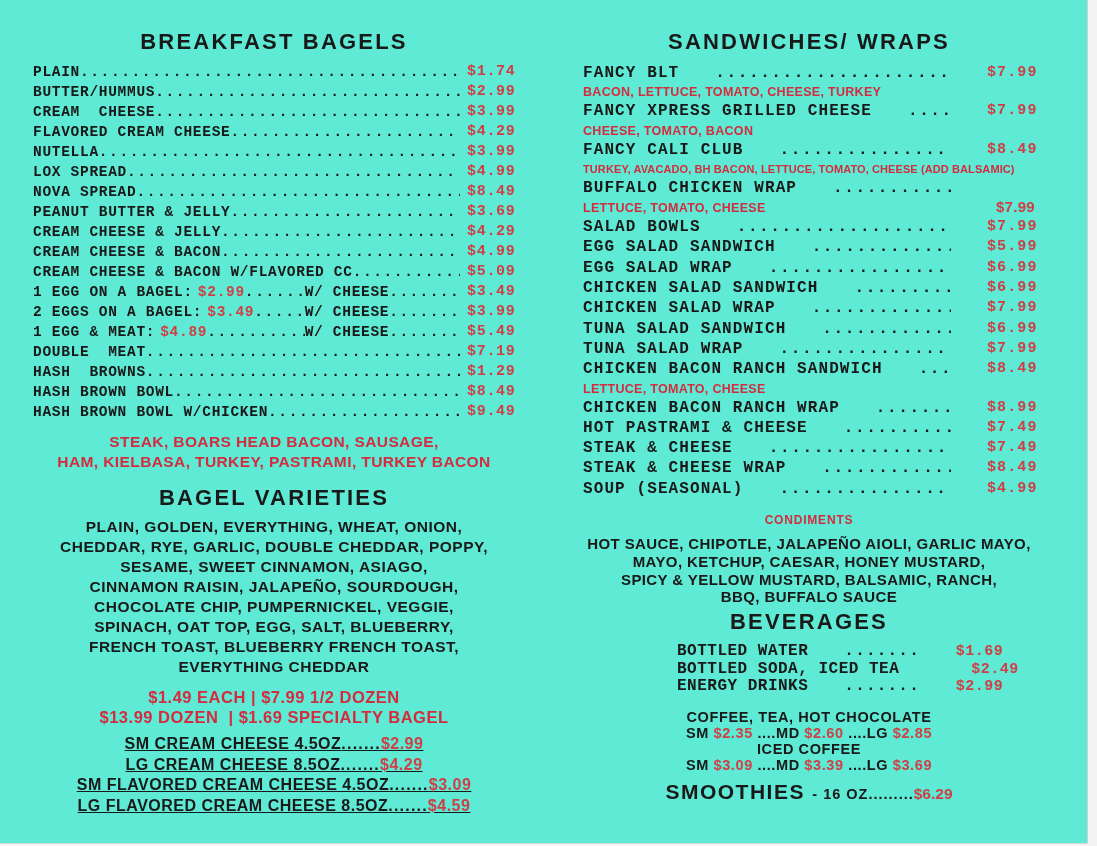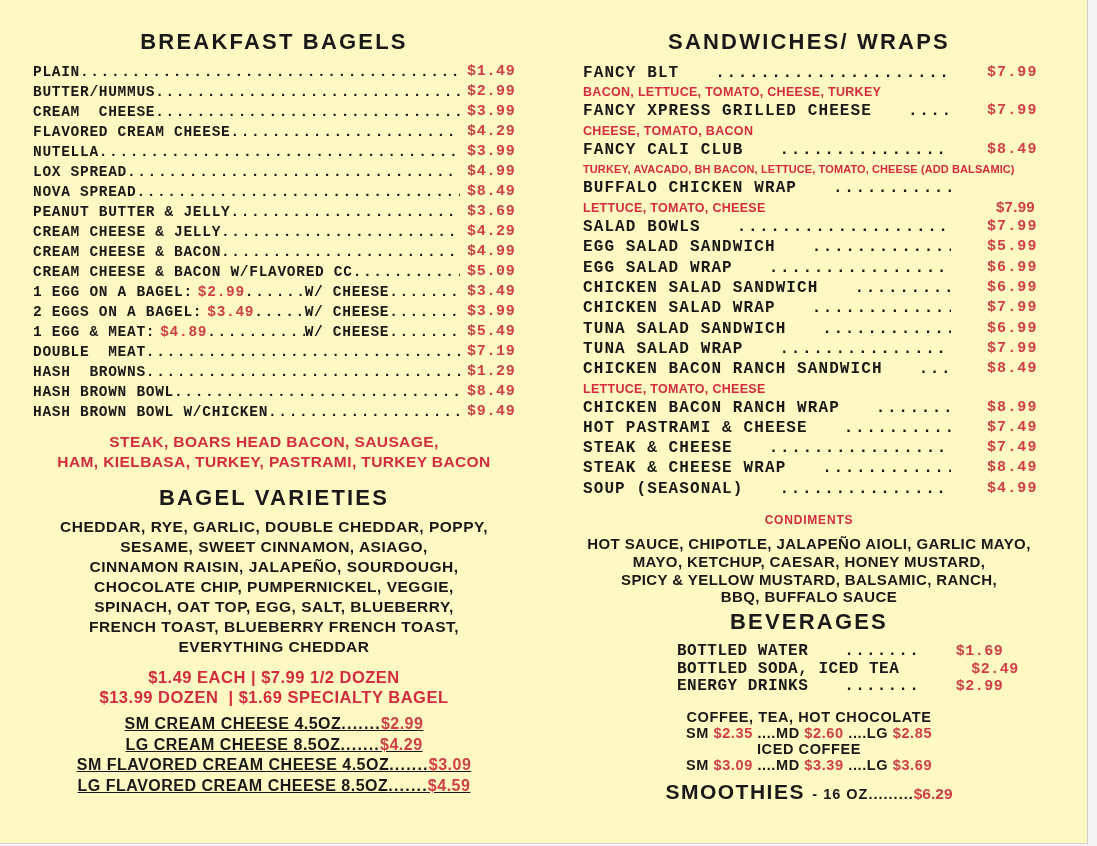--- a/index.html
+++ b/index.html
@@ -1,17 +1,17 @@
 <!DOCTYPE html>
 <html><head>
 <meta charset="utf-8">
 <style>
   html,body { margin:0; padding:0; background:#f4f4f4; }
   .page {
-    position:relative; width:1087px; height:843px; background:#fef9c3;
+    position:relative; width:1087px; height:843px; background:#5eead4;
     border-right:1px solid #cfcfcf; border-bottom:1px solid #d6d6d6;
     font-family:"Liberation Sans","DejaVu Sans",sans-serif; font-weight:700;
     color:#191919; overflow:hidden;
   }
   .col { position:absolute; top:30px; }
   .col-left  { left:33px;  width:482px; }
   .col-right { left:583px; width:452px; }
 
   .menu-title { font-size:22px; line-height:24px; text-align:center; letter-spacing:2.2px; }
   .mt-varieties { margin-top:14px; }
@@ -79,21 +79,21 @@
 <body>
 
 <div class="page">
 
   <div class="col col-left">
     <div class="menu-title">BREAKFAST BAGELS</div>
     <div class="list" id="bb-list">
         <div class="row">
           <span class="name">PLAIN</span>
           <span class="leader"></span>
-          <span class="price">$1.49</span>
+          <span class="price">$1.74</span>
         </div>
         <div class="row">
           <span class="name">BUTTER/HUMMUS</span>
           <span class="leader"></span>
           <span class="price">$2.99</span>
         </div>
         <div class="row">
           <span class="name">CREAM  CHEESE</span>
           <span class="leader"></span>
           <span class="price">$3.99</span>
@@ -182,20 +182,21 @@
           <span class="leader"></span>
           <span class="price">$9.49</span>
         </div>
       </div>
     <div class="meat-note" id="meat-note">
         <div>STEAK, BOARS HEAD BACON, SAUSAGE,</div>
         <div>HAM, KIELBASA, TURKEY, PASTRAMI, TURKEY BACON</div>
       </div>
     <div class="menu-title mt-varieties">BAGEL VARIETIES</div>
     <div class="center-lines" id="var-lines">
+        <div>PLAIN, GOLDEN, EVERYTHING, WHEAT, ONION,</div>
         <div>CHEDDAR, RYE, GARLIC, DOUBLE CHEDDAR, POPPY,</div>
         <div>SESAME, SWEET CINNAMON, ASIAGO,</div>
         <div>CINNAMON RAISIN, JALAPEÑO, SOURDOUGH,</div>
         <div>CHOCOLATE CHIP, PUMPERNICKEL, VEGGIE,</div>
         <div>SPINACH, OAT TOP, EGG, SALT, BLUEBERRY,</div>
         <div>FRENCH TOAST, BLUEBERRY FRENCH TOAST,</div>
         <div>EVERYTHING CHEDDAR</div>
       </div>
     <div class="pricing-lines" id="pricing-lines"><div>$1.49 EACH | $7.99 1/2 DOZEN</div><div>$13.99 DOZEN  | $1.69 SPECIALTY BAGEL</div></div>
     <div class="cc-lines" id="cc-lines">

